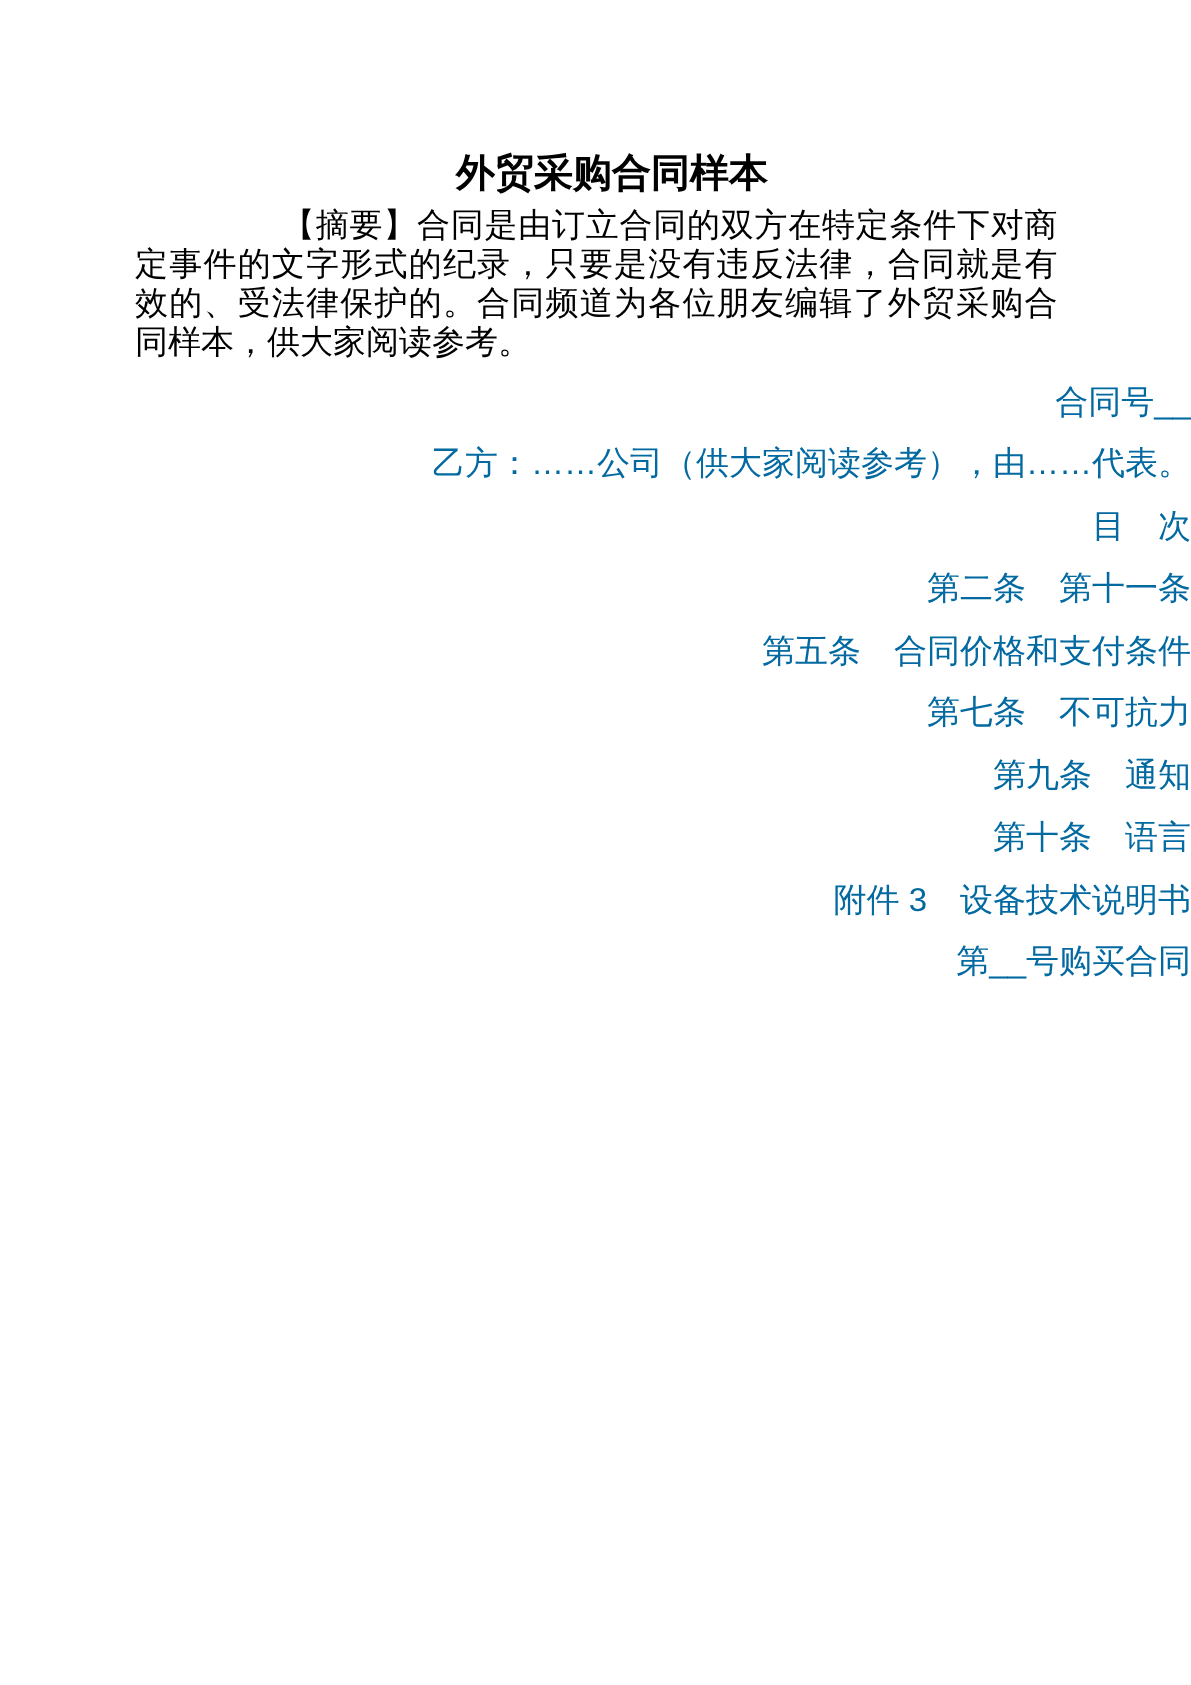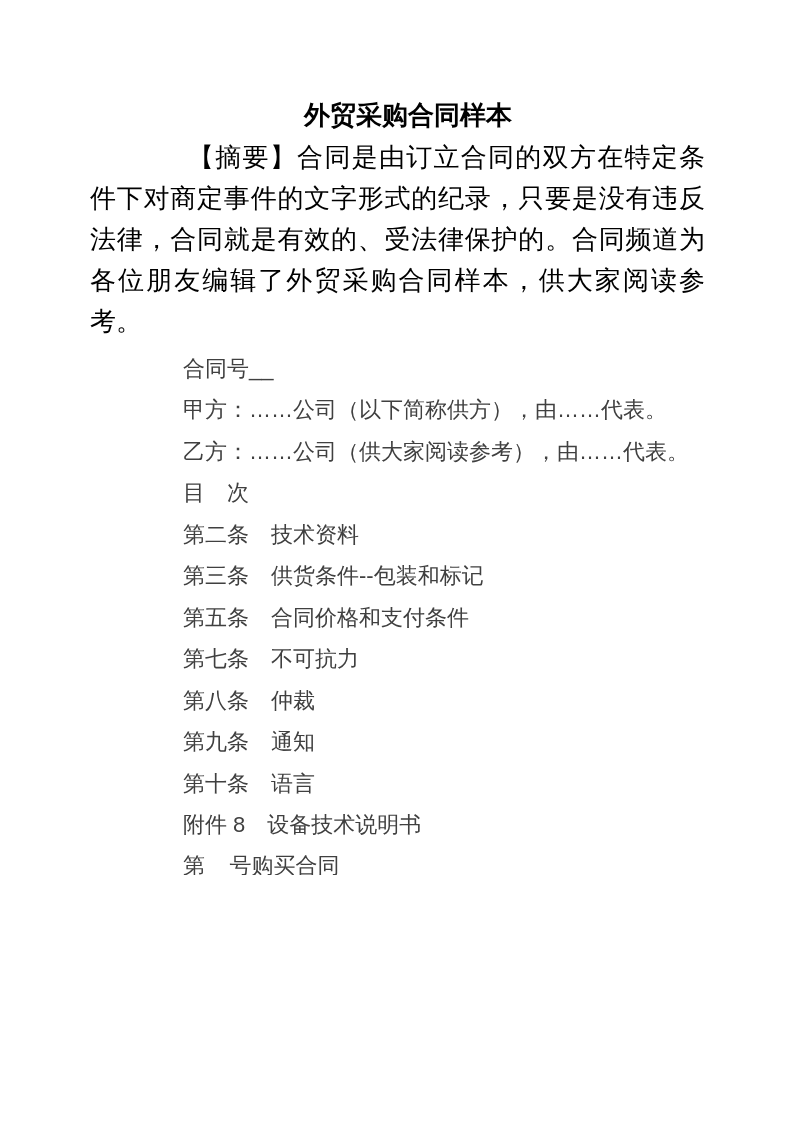--- a/index.html
+++ b/index.html
@@ -28,37 +28,38 @@
     padding-left: 22px;
     text-align: center;
     font-family: "Liberation Serif", serif;
     font-weight: bold;
     font-size: 26px;
     line-height: 42px;
     color: #000000;
   }
   .summary {
     margin: 0 89px 0 90px;
-    font-size: 26px;
-    line-height: 41px;
+    font-size: 22px;
+    line-height: 26px;
     text-indent: 98px;
     text-align: justify;
     text-justify: inter-ideograph;
     word-break: break-all;
     color: #000000;
   }
   .toc {
     margin-left: 183px;
     margin-top: 6px;
   }
   .toc .line {
     font-size: 22px;
     line-height: 41.45px;
     white-space: pre;
-    color: #404040;
+    color: #0369a1;
+    text-align: right;
   }
   .decoration {
     position: absolute;
     left: 440px;
     top: 930px;
     width: 354px;
     height: 193px;
     display: block;
   }
   .decoration text {
@@ -70,31 +71,28 @@
 <body>
 
 <div class="page">
 
   <h1 class="doc-title">外贸采购合同样本</h1>
 
   <p class="summary">【摘要】合同是由订立合同的双方在特定条件下对商定事件的文字形式的纪录，只要是没有违反法律，合同就是有效的、受法律保护的。合同频道为各位朋友编辑了外贸采购合同样本，供大家阅读参考。</p>
 
   <div class="toc">
     <div class="line">合同号__</div>
-    <div class="line">甲方：……公司（以下简称供方），由……代表。</div>
     <div class="line">乙方：……公司（供大家阅读参考），由……代表。</div>
     <div class="line">目　次</div>
-    <div class="line">第二条　技术资料</div>
-    <div class="line">第三条　供货条件--包装和标记</div>
+    <div class="line">第二条　第十一条</div>
     <div class="line">第五条　合同价格和支付条件</div>
     <div class="line">第七条　不可抗力</div>
-    <div class="line">第八条　仲裁</div>
     <div class="line">第九条　通知</div>
     <div class="line">第十条　语言</div>
-    <div class="line">附件 8　设备技术说明书</div>
+    <div class="line">附件 3　设备技术说明书</div>
     <div class="line">第__号购买合同</div>
   </div>
 
   <svg class="decoration" viewBox="440 930 354 193" xmlns="http://www.w3.org/2000/svg">
     <g fill="none" stroke-linecap="round" stroke-linejoin="round" stroke="#2B5E8C">
       <path stroke-width="4.5" d="M466 976 c9 -7 19 -8 25 -3 c5 4 13 3 19 -3
                a11 11 0 1 1 15 -8 q13 9 25 8
                a11 11 0 1 1 15 -8 q13 9 25 8
                a11 11 0 1 1 15 -8 q13 9 25 8
                a11 11 0 1 1 15 -8 q13 9 25 8

